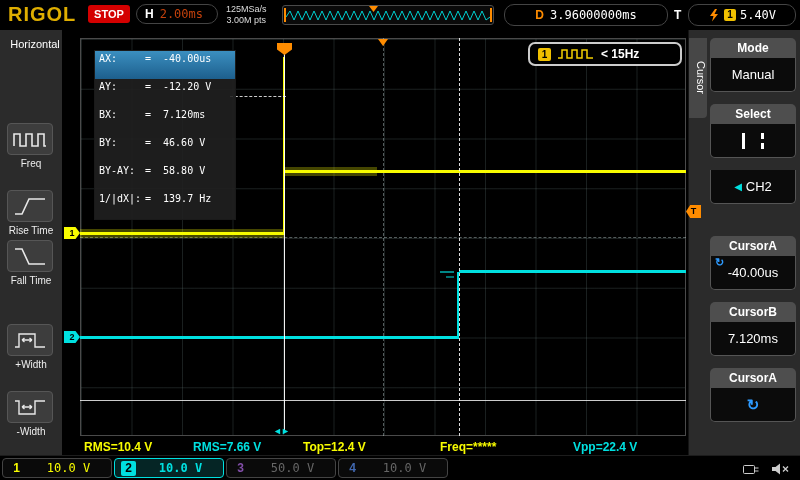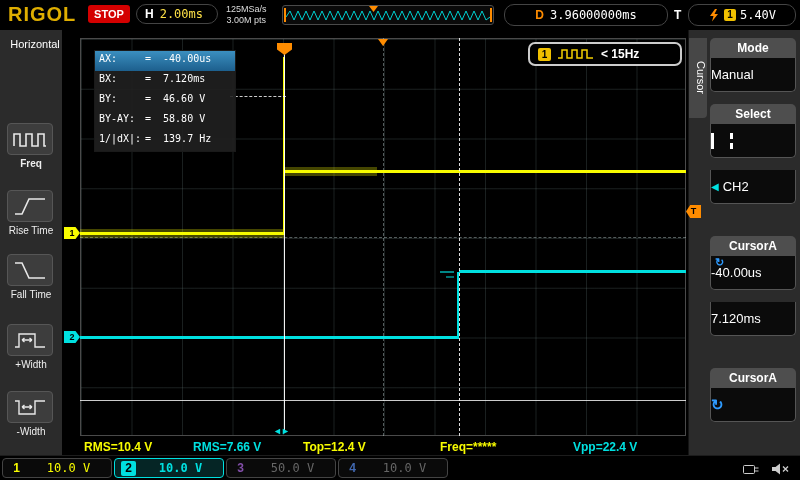--- a/index.html
+++ b/index.html
@@ -4,21 +4,21 @@
 <style>
   html,body{margin:0;padding:0;background:#111;}
   #screen{position:relative;width:800px;height:480px;background:#000;font-family:"Liberation Sans",sans-serif;overflow:hidden;}
 
   
   .topbar{position:absolute;left:0;top:0;width:800px;height:30px;background:#000;}
   .brand{position:absolute;left:8px;top:3px;font-size:20px;font-weight:900;color:#dfae00;letter-spacing:1px;}
   .stop{position:absolute;left:88px;top:5px;width:42px;height:18px;background:#d40000;border-radius:3px;color:#fff;font-weight:bold;font-size:11px;line-height:18px;text-align:center;}
   .hbox{position:absolute;left:136px;top:4px;width:82px;height:20px;border:1px solid #444;border-radius:10px;display:flex;align-items:center;gap:6px;padding:0 8px;box-sizing:border-box;}
   .hletter{color:#fff;font-weight:bold;font-size:12px;}
-  .hval{color:#fde047;font-size:12px;font-family:"DejaVu Sans Mono",monospace;}
+  .hval{color:#c2410c;font-size:12px;font-family:"DejaVu Sans Mono",monospace;}
   .rate{position:absolute;left:226px;top:4px;color:#ddd;font-size:9px;line-height:11px;text-align:center;}
   .preview{position:absolute;left:282px;top:5px;width:212px;height:20px;border:1px solid #4a4a4a;background:#0a0a0a;border-radius:3px;box-sizing:border-box;}
   .pv-trig{position:absolute;left:86px;top:0;width:9px;height:6px;background:#ff8c00;clip-path:polygon(0 0,100% 0,50% 100%);}
   .pv-edge{position:absolute;top:2px;width:2px;height:14px;background:#ff8c00;}
   .dbox{position:absolute;left:504px;top:4px;width:162px;height:20px;border:1px solid #444;border-radius:10px;display:flex;align-items:center;justify-content:center;gap:6px;}
   .dletter{color:#ff8c00;font-weight:bold;font-size:12px;}
   .dval{color:#fff;font-size:12px;font-family:"DejaVu Sans Mono",monospace;}
   .tletter{position:absolute;left:674px;top:8px;color:#fff;font-weight:bold;font-size:12px;}
   .tbox{position:absolute;left:688px;top:4px;width:106px;height:20px;border:1px solid #444;border-radius:10px;display:flex;align-items:center;justify-content:center;gap:4px;}
   .tsrc{background:#f0c000;color:#000;font-weight:bold;font-size:10px;width:12px;height:12px;line-height:12px;text-align:center;border-radius:2px;}
@@ -49,38 +49,38 @@
   .hline-b{position:absolute;left:168px;top:66px;width:56px;border-top:1px dashed rgba(255,255,255,.8);}
   .cursor-a-arrows{position:absolute;left:211px;top:396px;color:#00e0e0;font-size:9px;letter-spacing:-1px;}
   .ch-marker{position:absolute;width:16px;height:12px;font-size:9px;font-weight:bold;color:#000;text-align:center;line-height:12px;clip-path:polygon(0 0,72% 0,100% 50%,72% 100%,0 100%);}
   #m1{left:2px;top:197px;background:#f8fc00;}
   #m2{left:2px;top:301px;background:#00e0e0;}
   .trig-marker{position:absolute;left:624px;top:175px;width:15px;height:13px;background:#ff8c00;color:#000;font-size:9px;font-weight:bold;text-align:center;line-height:13px;clip-path:polygon(28% 0,100% 0,100% 100%,28% 100%,0 50%);z-index:6;}
   .trig-pos{position:absolute;left:215px;top:13px;width:15px;height:12px;background:#ff8c00;clip-path:polygon(0 0,100% 0,100% 55%,50% 100%,0 55%);}
   .delay-marker{position:absolute;left:316px;top:9px;width:10px;height:7px;background:#ff8c00;clip-path:polygon(0 0,100% 0,50% 100%);}
 
   .cursor-box{position:absolute;left:32px;top:20px;width:140px;background:rgba(32,32,32,.9);border:1px solid #1a1a1a;font-family:"DejaVu Sans Mono",monospace;font-size:10px;z-index:8;}
-  .cb-row{display:flex;height:20px;line-height:16px;padding:0 4px;color:#fff;}
+  .cb-row{display:flex;height:28px;line-height:16px;padding:0 4px;color:#fff;}
   .cb-row.hl{background:linear-gradient(#3b8fc0,#1d5f8d);}
   .cb-label{width:46px;white-space:pre;}
   .cb-val{white-space:pre;}
 
   .trig-badge{position:absolute;left:466px;top:12px;width:154px;height:24px;border:2px solid #ccc;border-radius:7px;background:#000;display:flex;align-items:center;gap:6px;padding:0 8px;box-sizing:border-box;z-index:8;}
   .tb-ch{width:13px;height:13px;background:#f0c000;color:#000;font-size:10px;font-weight:bold;text-align:center;line-height:13px;border-radius:2px;}
   .tb-freq{color:#fff;font-size:12px;font-weight:bold;}
 
   .meas{position:absolute;top:410px;font-size:12px;font-weight:bold;white-space:pre;}
   .m-y{color:#f8fc00;} .m-c{color:#00e0e0;}
 
   
   .rsidebar{position:absolute;left:688px;top:30px;width:112px;height:425px;background:#2b2b2b;border-left:1px solid #141414;box-sizing:border-box;}
   .r-tab{position:absolute;left:0;top:8px;width:18px;height:80px;background:#474747;color:#fff;font-size:11px;writing-mode:vertical-rl;text-align:center;border-radius:0 0 4px 0;}
   .menu-item{position:absolute;left:21px;width:86px;cursor:pointer;}
   .mi-label{height:20px;background:#4e4e4e;border-radius:5px 5px 0 0;color:#fff;font-size:12px;font-weight:bold;text-align:center;line-height:20px;}
-  .mi-value{position:relative;height:34px;background:#0b0b0b;border:1px solid #555;border-top:none;border-radius:0 0 5px 5px;color:#fff;font-size:13px;display:flex;align-items:center;justify-content:flex-start;gap:4px;box-sizing:border-box;}
+  .mi-value{position:relative;height:34px;background:#0b0b0b;border:1px solid #555;border-top:none;border-radius:0 0 5px 5px;color:#fff;font-size:13px;display:flex;align-items:center;justify-content:center;gap:4px;box-sizing:border-box;}
   .rot-icon{color:#2e9bff;font-weight:bold;font-size:15px;}
   .rot-corner{position:absolute;left:4px;top:0px;font-size:11px;}
   .sel-bar-solid{display:inline-block;width:3px;height:16px;background:#fff;margin-right:12px;}
   .sel-bar-dash{display:inline-block;width:0;height:16px;border-left:3px dashed #fff;}
   .src-arrow{color:#00e0e0;font-size:10px;}
 
   
   .bottombar{position:absolute;left:0;top:455px;width:800px;height:25px;background:#000;border-top:1px solid #1c1c1c;box-sizing:border-box;}
   .chbox{position:absolute;top:2px;width:110px;height:20px;border:1px solid #444;border-radius:4px;box-sizing:border-box;display:flex;align-items:center;gap:8px;padding:0 6px;background:#0a0a0a;cursor:pointer;}
   .chnum{font-size:12px;font-weight:bold;width:15px;height:15px;line-height:15px;text-align:center;border-radius:2px;}
@@ -127,37 +127,37 @@
           <path d="M7 1 L2 8 H5.5 L4 13.5 L10 6 H6.5 L9 1 Z" fill="#ff8c00"></path>
         </svg>
       <span class="tsrc">1</span>
       <span class="tlevel">5.40V</span>
     </div>
   </div>
 
   <div class="lsidebar">
     <div class="ls-title">Horizontal</div>
 
-    <div class="nav-item" style="top:93px;font-weight:bold;">
+    <div class="nav-item" style="top:93px;">
       <div class="nav-icon">
         <svg width="36" height="24">
             <path d="M2 19 V7 H8 V19 H14 V7 H20 V19 H26 V7 H32 V19 H34" stroke="#e8e8e8" stroke-width="1.6" fill="none"></path>
           </svg>
       </div>
       <div class="nav-label">Freq</div>
     </div>
     <div class="nav-item" style="top:160px;">
       <div class="nav-icon">
         <svg width="36" height="24">
             <path d="M3 20 H10 L17 5 H33" stroke="#e8e8e8" stroke-width="1.6" fill="none"></path>
           </svg>
       </div>
       <div class="nav-label">Rise Time</div>
     </div>
-    <div class="nav-item" style="top:224px;">
+    <div class="nav-item" style="top:210px;">
       <div class="nav-icon">
         <svg width="36" height="24">
             <path d="M3 5 H10 L17 20 H33" stroke="#e8e8e8" stroke-width="1.6" fill="none"></path>
           </svg>
       </div>
       <div class="nav-label">Fall Time</div>
     </div>
     <div class="nav-item" style="top:294px;">
       <div class="nav-icon">
         <svg width="36" height="24">
@@ -202,20 +202,24 @@
     <div class="ch-marker" id="m1">1</div>
     <div class="ch-marker" id="m2">2</div>
     <div class="trig-marker">T</div>
     <div class="trig-pos"></div>
     <div class="delay-marker"></div>
 
     <div class="cursor-box">
       <div class="cb-row hl">
           <span class="cb-label">AX:</span>
           <span class="cb-val">=  -40.00us</span>
+        </div>
+      <div class="cb-row">
+          <span class="cb-label">AY:</span>
+          <span class="cb-val">=  -12.20 V</span>
         </div>
       <div class="cb-row">
           <span class="cb-label">BX:</span>
           <span class="cb-val">=  7.120ms</span>
         </div>
       <div class="cb-row">
           <span class="cb-label">BY:</span>
           <span class="cb-val">=  46.60 V</span>
         </div>
       <div class="cb-row">
@@ -270,20 +274,21 @@
 
     <div class="menu-item" style="top:206px;">
       <div class="mi-label">CursorA</div>
       <div class="mi-value">
         <span class="rot-icon rot-corner">↻</span>
         <span>-40.00us</span>
       </div>
     </div>
 
     <div class="menu-item" style="top:272px;">
+      <div class="mi-label">CursorB</div>
       <div class="mi-value">
           <span>7.120ms</span>
         </div>
     </div>
 
     <div class="menu-item" style="top:338px;">
       <div class="mi-label">CursorA</div>
       <div class="mi-value">
           <span class="rot-icon">↻</span>
         </div>

